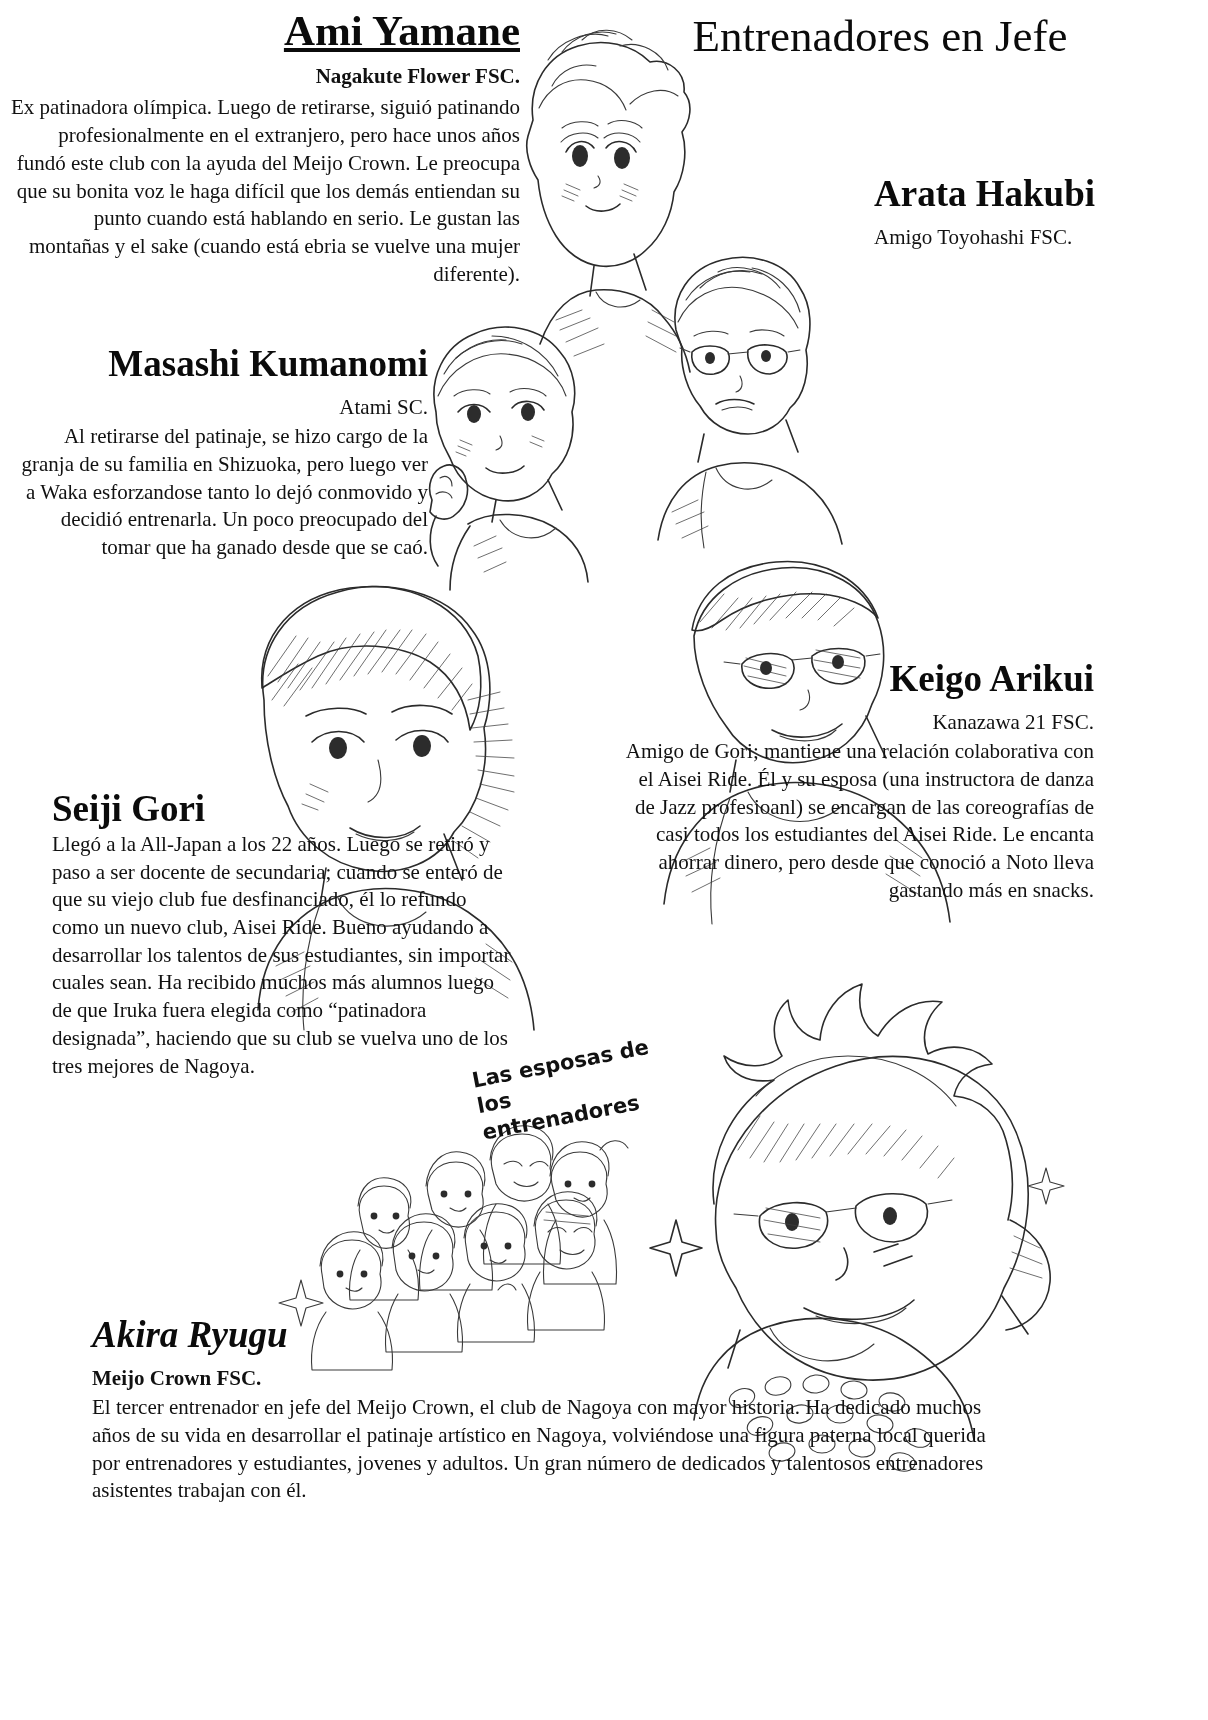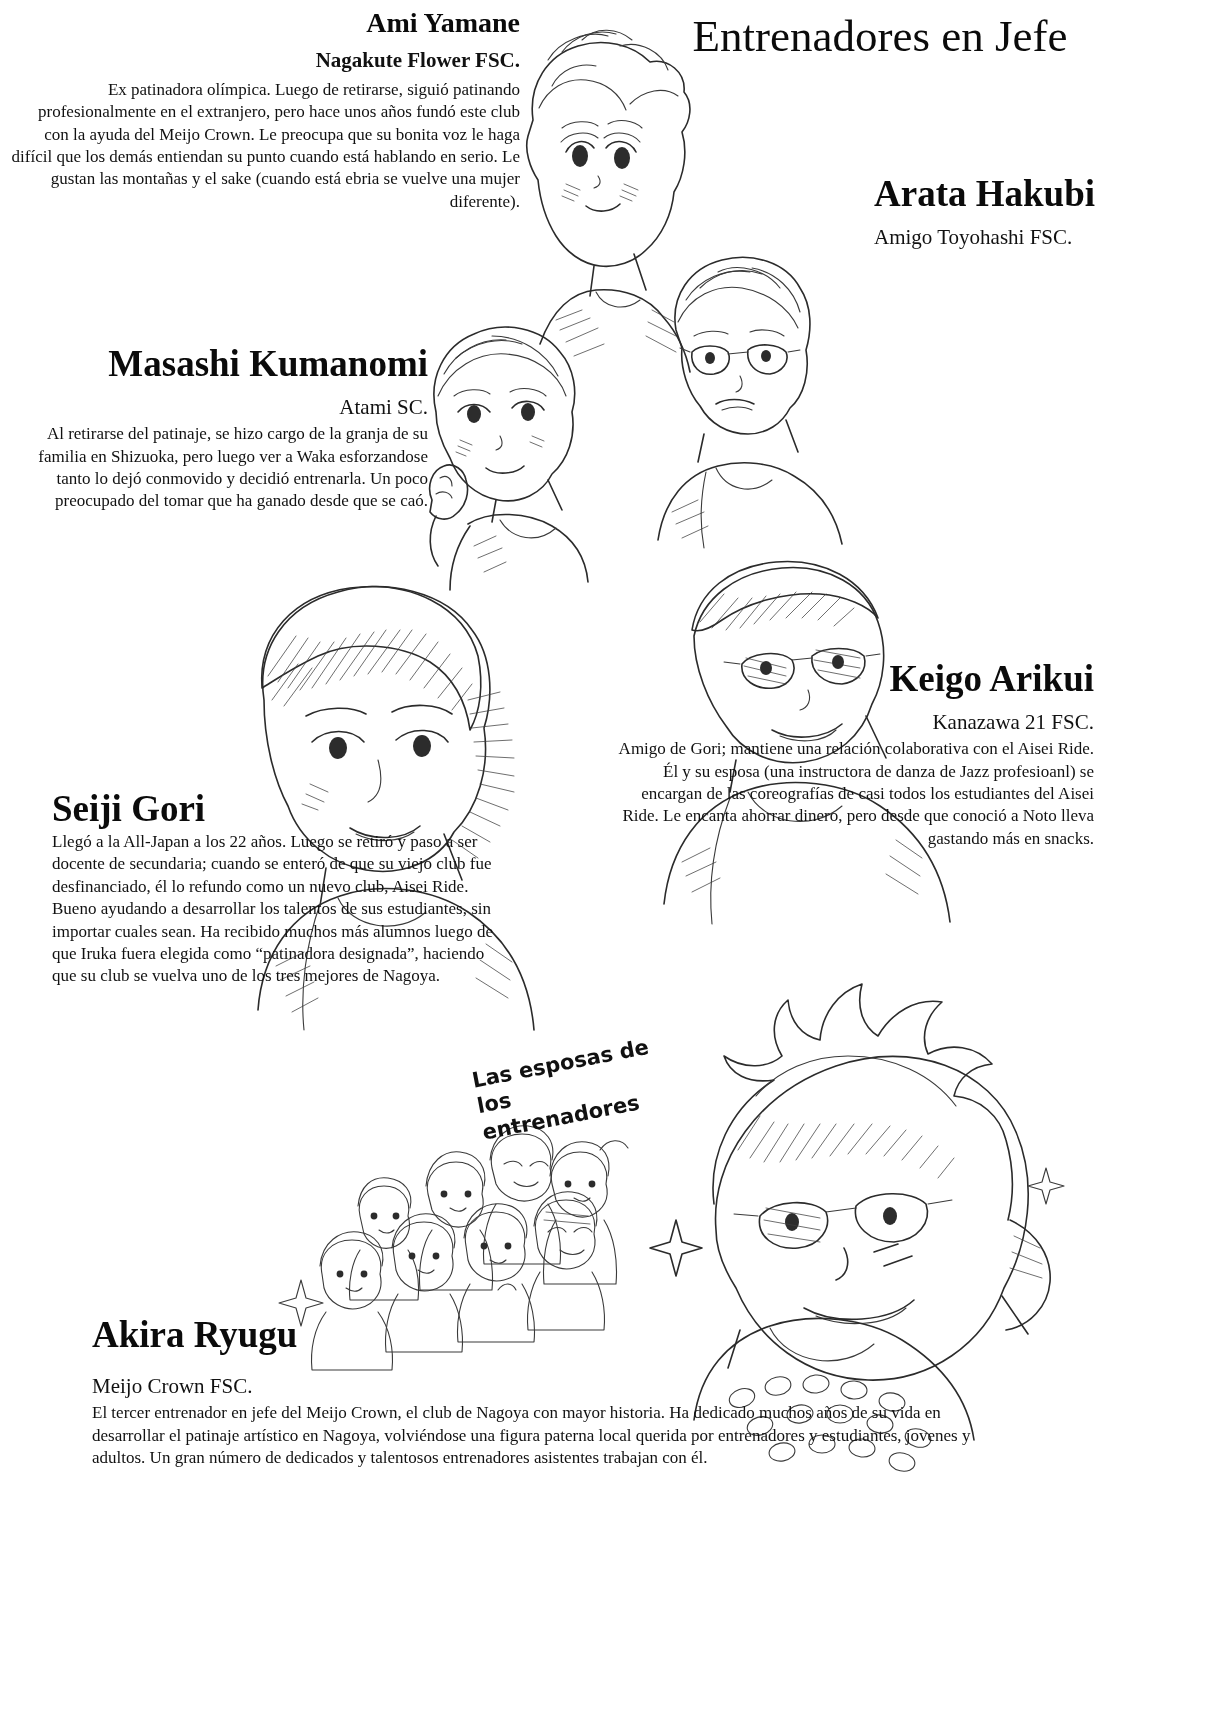--- a/index.html
+++ b/index.html
@@ -35,21 +35,21 @@
     font-size: 45px;
     line-height: 1.1;
     text-align: center;
     color: #0b0b0b;
   }
   .club {
     font-size: 21px;
     line-height: 1.3;
   }
   .desc {
-    font-size: 17px;
+    font-size: 21px;
     line-height: 1.32;
   }
   .ta-right { text-align: right; }
   .ta-left { text-align: left; }
 
   
   .art {
     position: absolute;
     inset: 0;
     pointer-events: none;
@@ -357,21 +357,21 @@
         <path class="sketch-thin" d="M540 1272 C530 1288 526 1310 528 1330 L604 1330 C606 1310 602 1288 592 1272"></path>
         <path class="hatch" d="M546 1212 l42 4 M544 1220 l46 4"></path>
       </g>
 
     </svg>
   </div>
 
   <div class="block heading-main" style="left:690px; top:12px; width:380px;">Entrenadores en Jefe</div>
 
   <div class="block" style="left:10px; top:8px; width:510px;">
-    <div class="name ta-right" style="font-size:28px;">Ami Yamane</div>
+    <div class="name ta-right" style="font-size:43px;text-decoration:underline;">Ami Yamane</div>
     <div class="club ta-right" style="margin-top:10px;font-weight:bold;">Nagakute Flower FSC.</div>
     <div class="desc ta-right" style="margin-top:4px;">Ex patinadora olímpica. Luego de retirarse, siguió patinando profesionalmente en el extranjero, pero hace unos años fundó este club con la ayuda del Meijo Crown. Le preocupa que su bonita voz le haga difícil que los demás entiendan su punto cuando está hablando en serio. Le gustan las montañas y el sake (cuando está ebria se vuelve una mujer diferente).</div>
   </div>
 
   <div class="block" style="left:874px; top:175px; width:270px;">
     <div class="name ta-left" style="font-size:37px;">Arata Hakubi</div>
     <div class="club ta-left" style="margin-top:10px;">Amigo Toyohashi FSC.</div>
   </div>
 
   <div class="block" style="left:10px; top:345px; width:418px;">
@@ -385,21 +385,21 @@
     <div class="club ta-right" style="margin-top:10px;">Kanazawa 21 FSC.</div>
     <div class="desc ta-right" style="margin-top:2px;">Amigo de Gori; mantiene una relación colaborativa con el Aisei Ride. Él y su esposa (una instructora de danza de Jazz profesioanl) se encargan de las coreografías de casi todos los estudiantes del Aisei Ride. Le encanta ahorrar dinero, pero desde que conoció a Noto lleva gastando más en snacks.</div>
   </div>
 
   <div class="block" style="left:52px; top:790px; width:460px;">
     <div class="name ta-left" style="font-size:37px;">Seiji Gori</div>
     <div class="desc ta-left" style="margin-top:2px;">Llegó a la All-Japan a los 22 años. Luego se retiró y paso a ser docente de secundaria; cuando se enteró de que su viejo club fue desfinanciado, él lo refundo como un nuevo club, Aisei Ride. Bueno ayudando a desarrollar los talentos de sus estudiantes, sin importar cuales sean. Ha recibido muchos más alumnos luego de que Iruka fuera elegida como “patinadora designada”, haciendo que su club se vuelva uno de los tres mejores de Nagoya.</div>
   </div>
 
   <div class="block" style="left:92px; top:1316px; width:900px;">
-    <div class="name ta-left" style="font-size:37px;">Akira Ryugu</div>
-    <div class="club ta-left" style="margin-top:18px;">Meijo Crown FSC.</div>
+    <div class="name ta-left" style="font-size:37px;font-style:italic;">Akira Ryugu</div>
+    <div class="club ta-left" style="margin-top:10px;font-weight:bold;">Meijo Crown FSC.</div>
     <div class="desc ta-left" style="margin-top:2px;">El tercer entrenador en jefe del Meijo Crown, el club de Nagoya con mayor historia. Ha dedicado muchos años de su vida en desarrollar el patinaje artístico en Nagoya, volviéndose una figura paterna local querida por entrenadores y estudiantes, jovenes y adultos. Un gran número de dedicados y talentosos entrenadores asistentes trabajan con él.</div>
   </div>
 
   <div class="block handwriting rot" style="left:470px; top:1068px; width:200px; white-space:pre-line;">Las esposas de
 los entrenadores</div>
 
 </div>
 
 </body></html>

